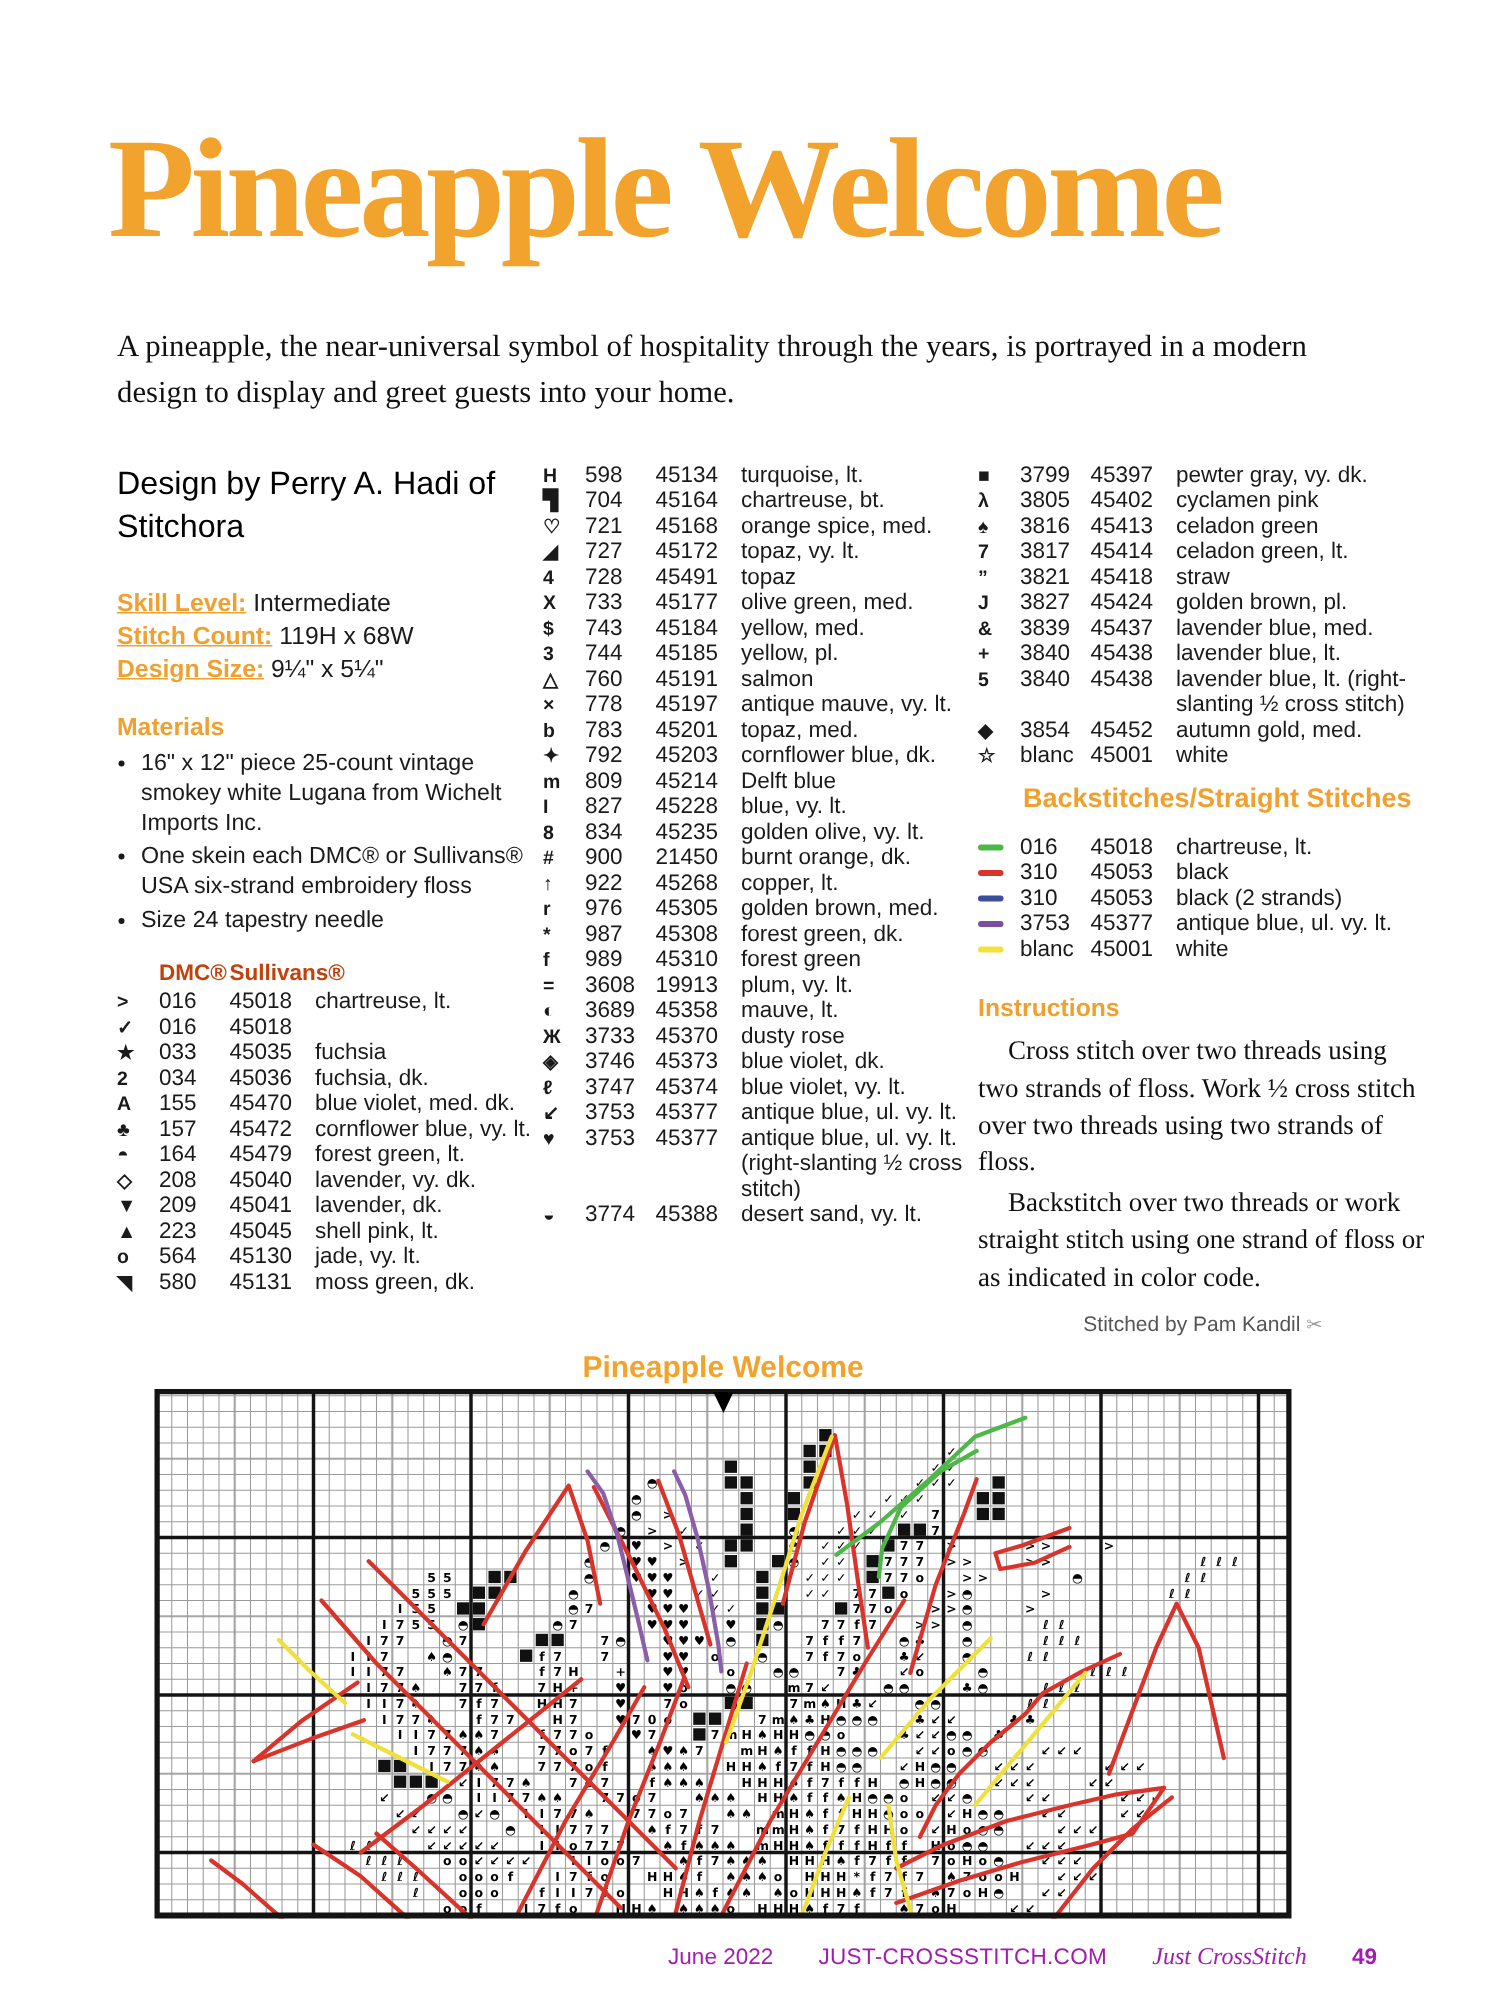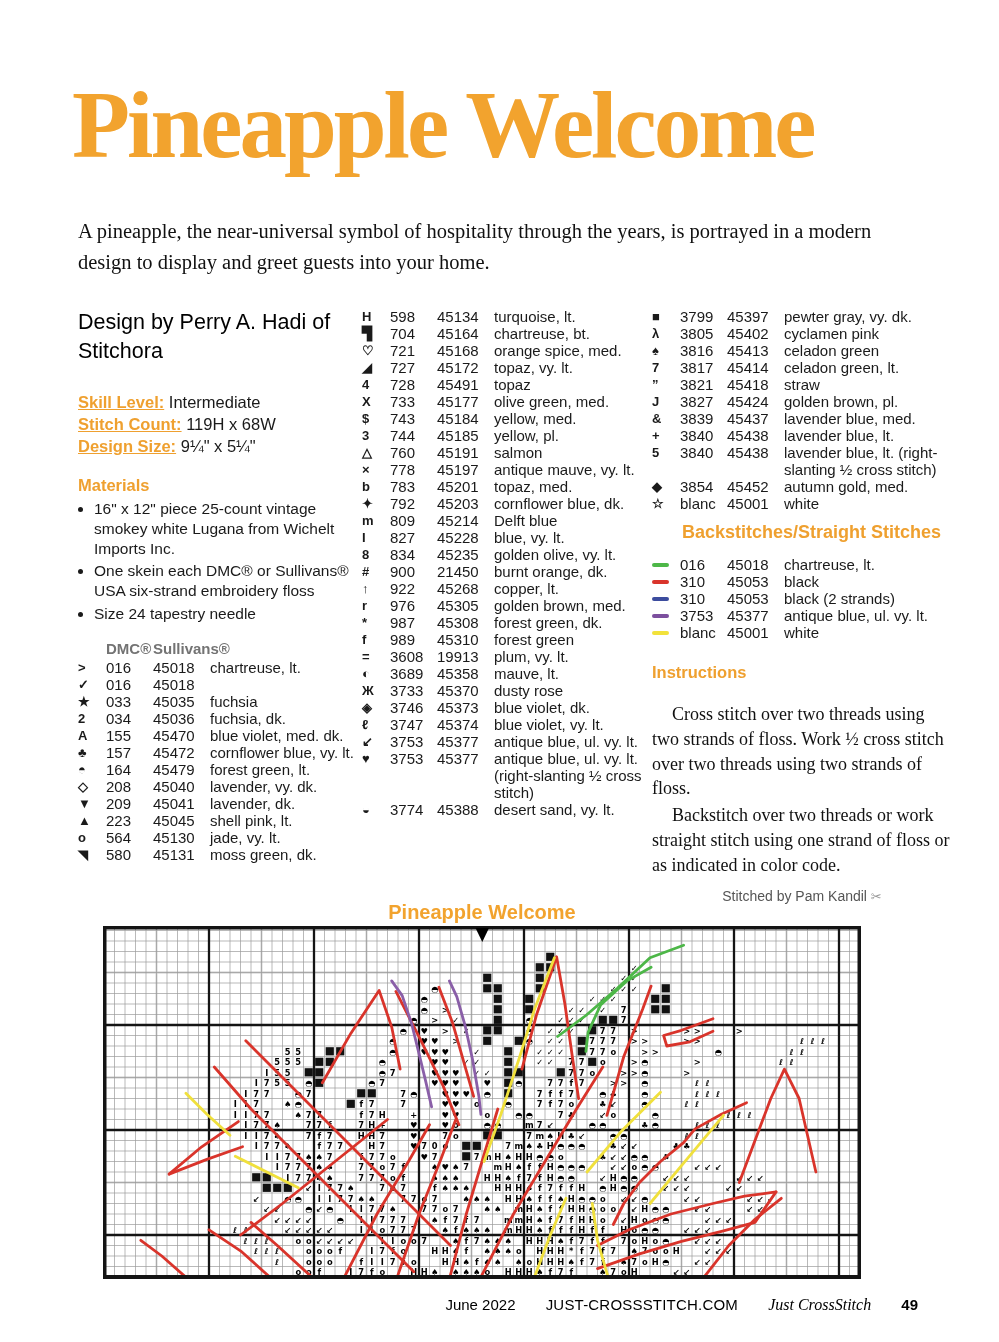--- a/index.html
+++ b/index.html
@@ -17,40 +17,40 @@
   #col2{left:362px;width:282px;}
   #col3{left:652px;width:300px;}
   #byline{font-size:21.5px;color:#000000;line-height:1.35;margin-bottom:26px;}
   .infoline{font-size:16.5px;line-height:1.33;}
   .infoline b{color:#efa02f;text-decoration:underline;}
   .h-orange{color:#efa02f;font-weight:700;font-size:16.5px;margin:18px 0 4px 0;}
   ul.mats{margin:2px 0 0 0;padding-left:16px;font-size:15.5px;line-height:1.28;}
   ul.mats li{margin-bottom:3px;}
   
   .khead{display:grid;grid-template-columns:28px 47px 130px;font-weight:700;
-    color:#737373;font-size:15px;margin:16px 0 2px 0;}
+    color:#c2410c;font-size:15px;margin:16px 0 2px 0;}
   .krow{display:grid;grid-template-columns:28px 47px 57px 1fr;font-size:15px;line-height:17px;
     margin-bottom:0px;}
   .krow .sym{font-weight:700;font-size:13px;text-align:left;}
   .krow .nm{padding-right:2px;}
   .bs-head{color:#efa02f;font-weight:700;font-size:18px;margin:10px 0 13px 30px;}
   .bsrow{display:grid;grid-template-columns:28px 47px 57px 1fr;font-size:15px;line-height:17px;align-items:start;}
   .bsrow .dash{width:17px;height:3.5px;border-radius:2px;margin-top:7px;}
   #instructions{margin-top:22px;}
-  #instructions .ih{color:#efa02f;font-weight:700;font-size:16.5px;margin-bottom:20px;}
+  #instructions .ih{color:#efa02f;font-weight:700;font-size:16.5px;margin-bottom:6px;}
   .ipara{font-family:"Liberation Serif",serif;font-size:18px;line-height:1.38;
     text-indent:20px;margin:0 0 2px 0;color:#111;}
   #credit{font-size:14px;color:#555;margin-top:10px;text-align:center;}
   #credit .orn{color:#999;font-size:13px;}
   
   #chart-title{left:104px;top:901px;width:756px;text-align:center;color:#f2a32e;
     font-weight:700;font-size:20px;}
   #chart-wrap{left:103px;top:926px;width:758px;height:353px;}
   
-  #footer{left:0;top:1296px;width:918px;text-align:right;font-size:15px;color:#000000;}
+  #footer{left:0;top:1296px;width:918px;text-align:right;font-size:15px;color:#a21caf;}
   #footer span{margin-left:26px;}
   #footer .site{letter-spacing:.2px;}
   #footer .mag{font-family:"Liberation Serif",serif;font-style:italic;font-size:16px;}
   #footer .pg{font-weight:700;}
 </style>
 </head>
 <body>
 
 <div class="abs" id="page-title">Pineapple Welcome</div>
 <div class="abs" id="intro">A pineapple, the near-universal symbol of hospitality through the years, is portrayed in a modern design to display and greet guests into your home.</div>

